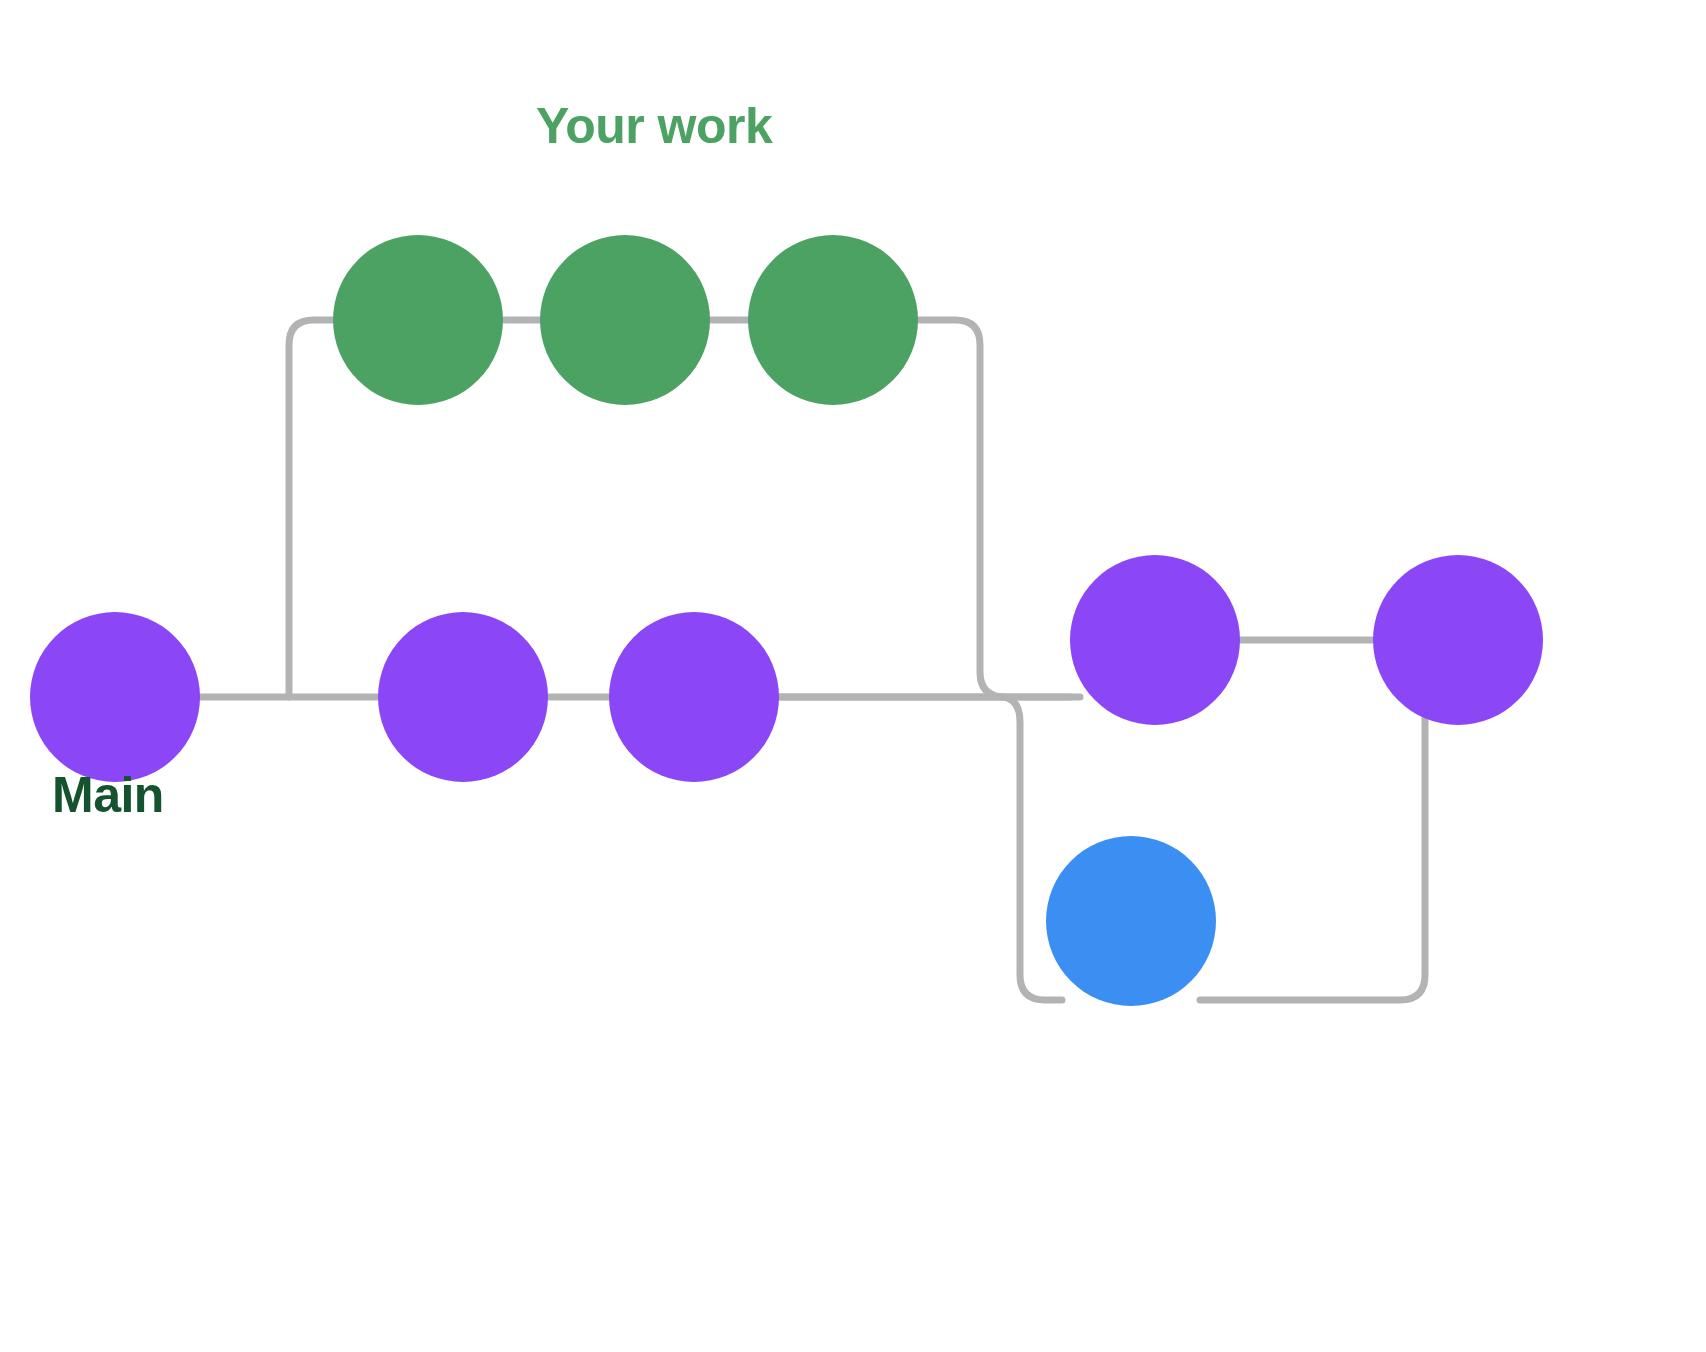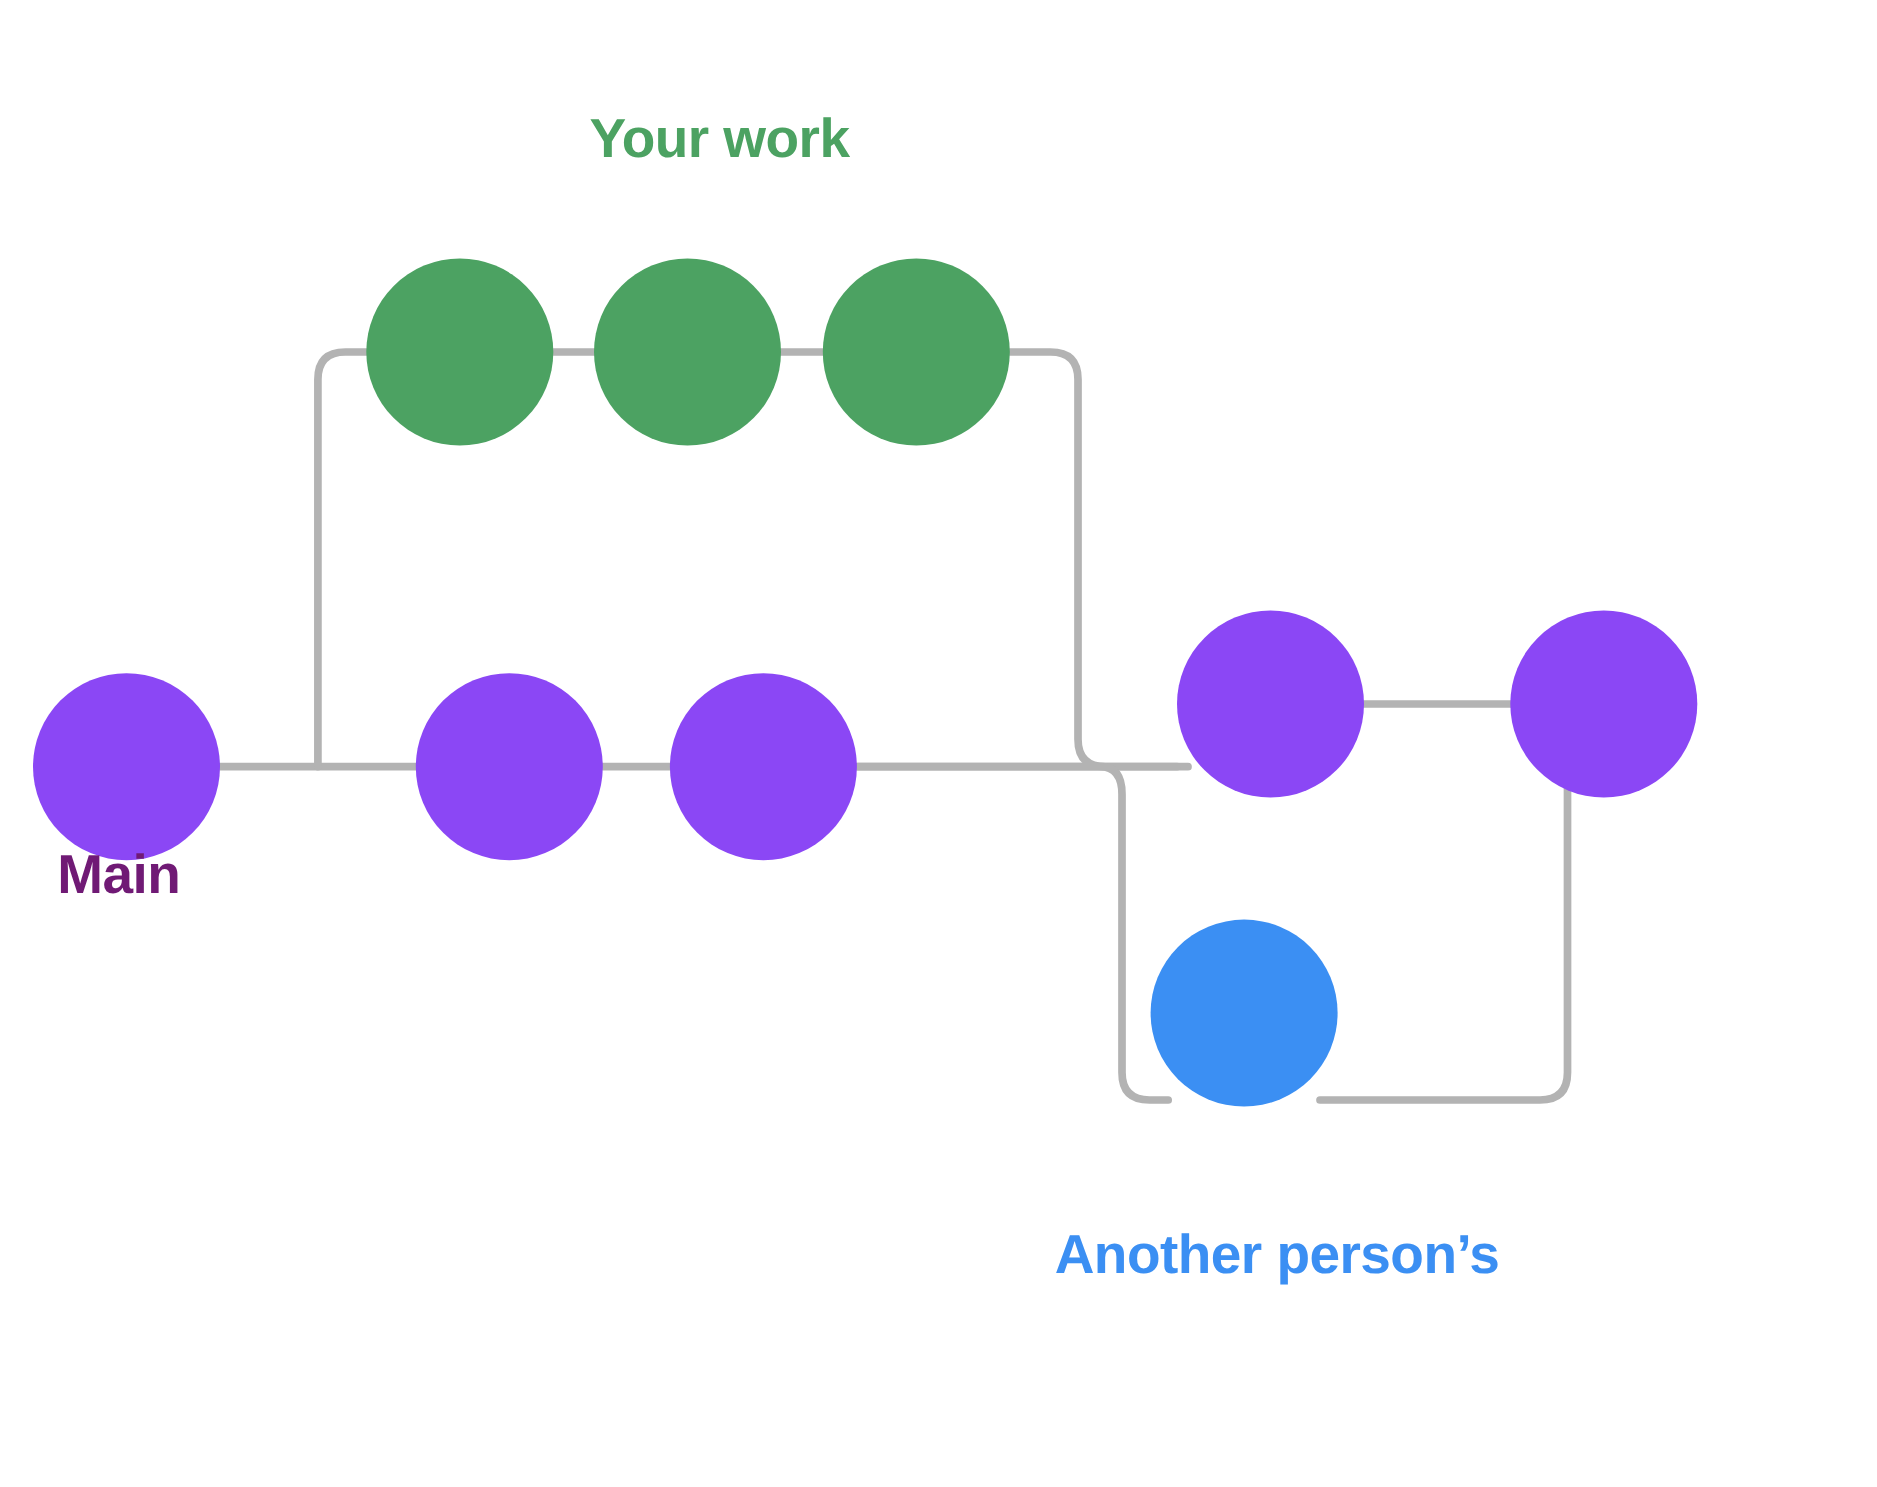--- a/index.html
+++ b/index.html
@@ -92,19 +92,18 @@
       <circle cx="833" cy="320" r="85" fill="#4CA262"></circle>
     </g>
 
     <g>
       <circle cx="1131" cy="921" r="85" fill="#3B8FF3"></circle>
     </g>
   </svg>
 
   <div class="label" id="label-your-work" style="color:#4CA262">Your work</div>
 
-  <div class="label" id="label-main" style="color:#701a75">Main</div>
+  <div class="label" id="label-main" style="color:#14532d">Main</div>
 
   <div class="label" id="label-another" style="color:#3B8FF3">
-    <span class="line1">Another person’s</span>
   </div>
 
 </div>
 
 </body></html>

